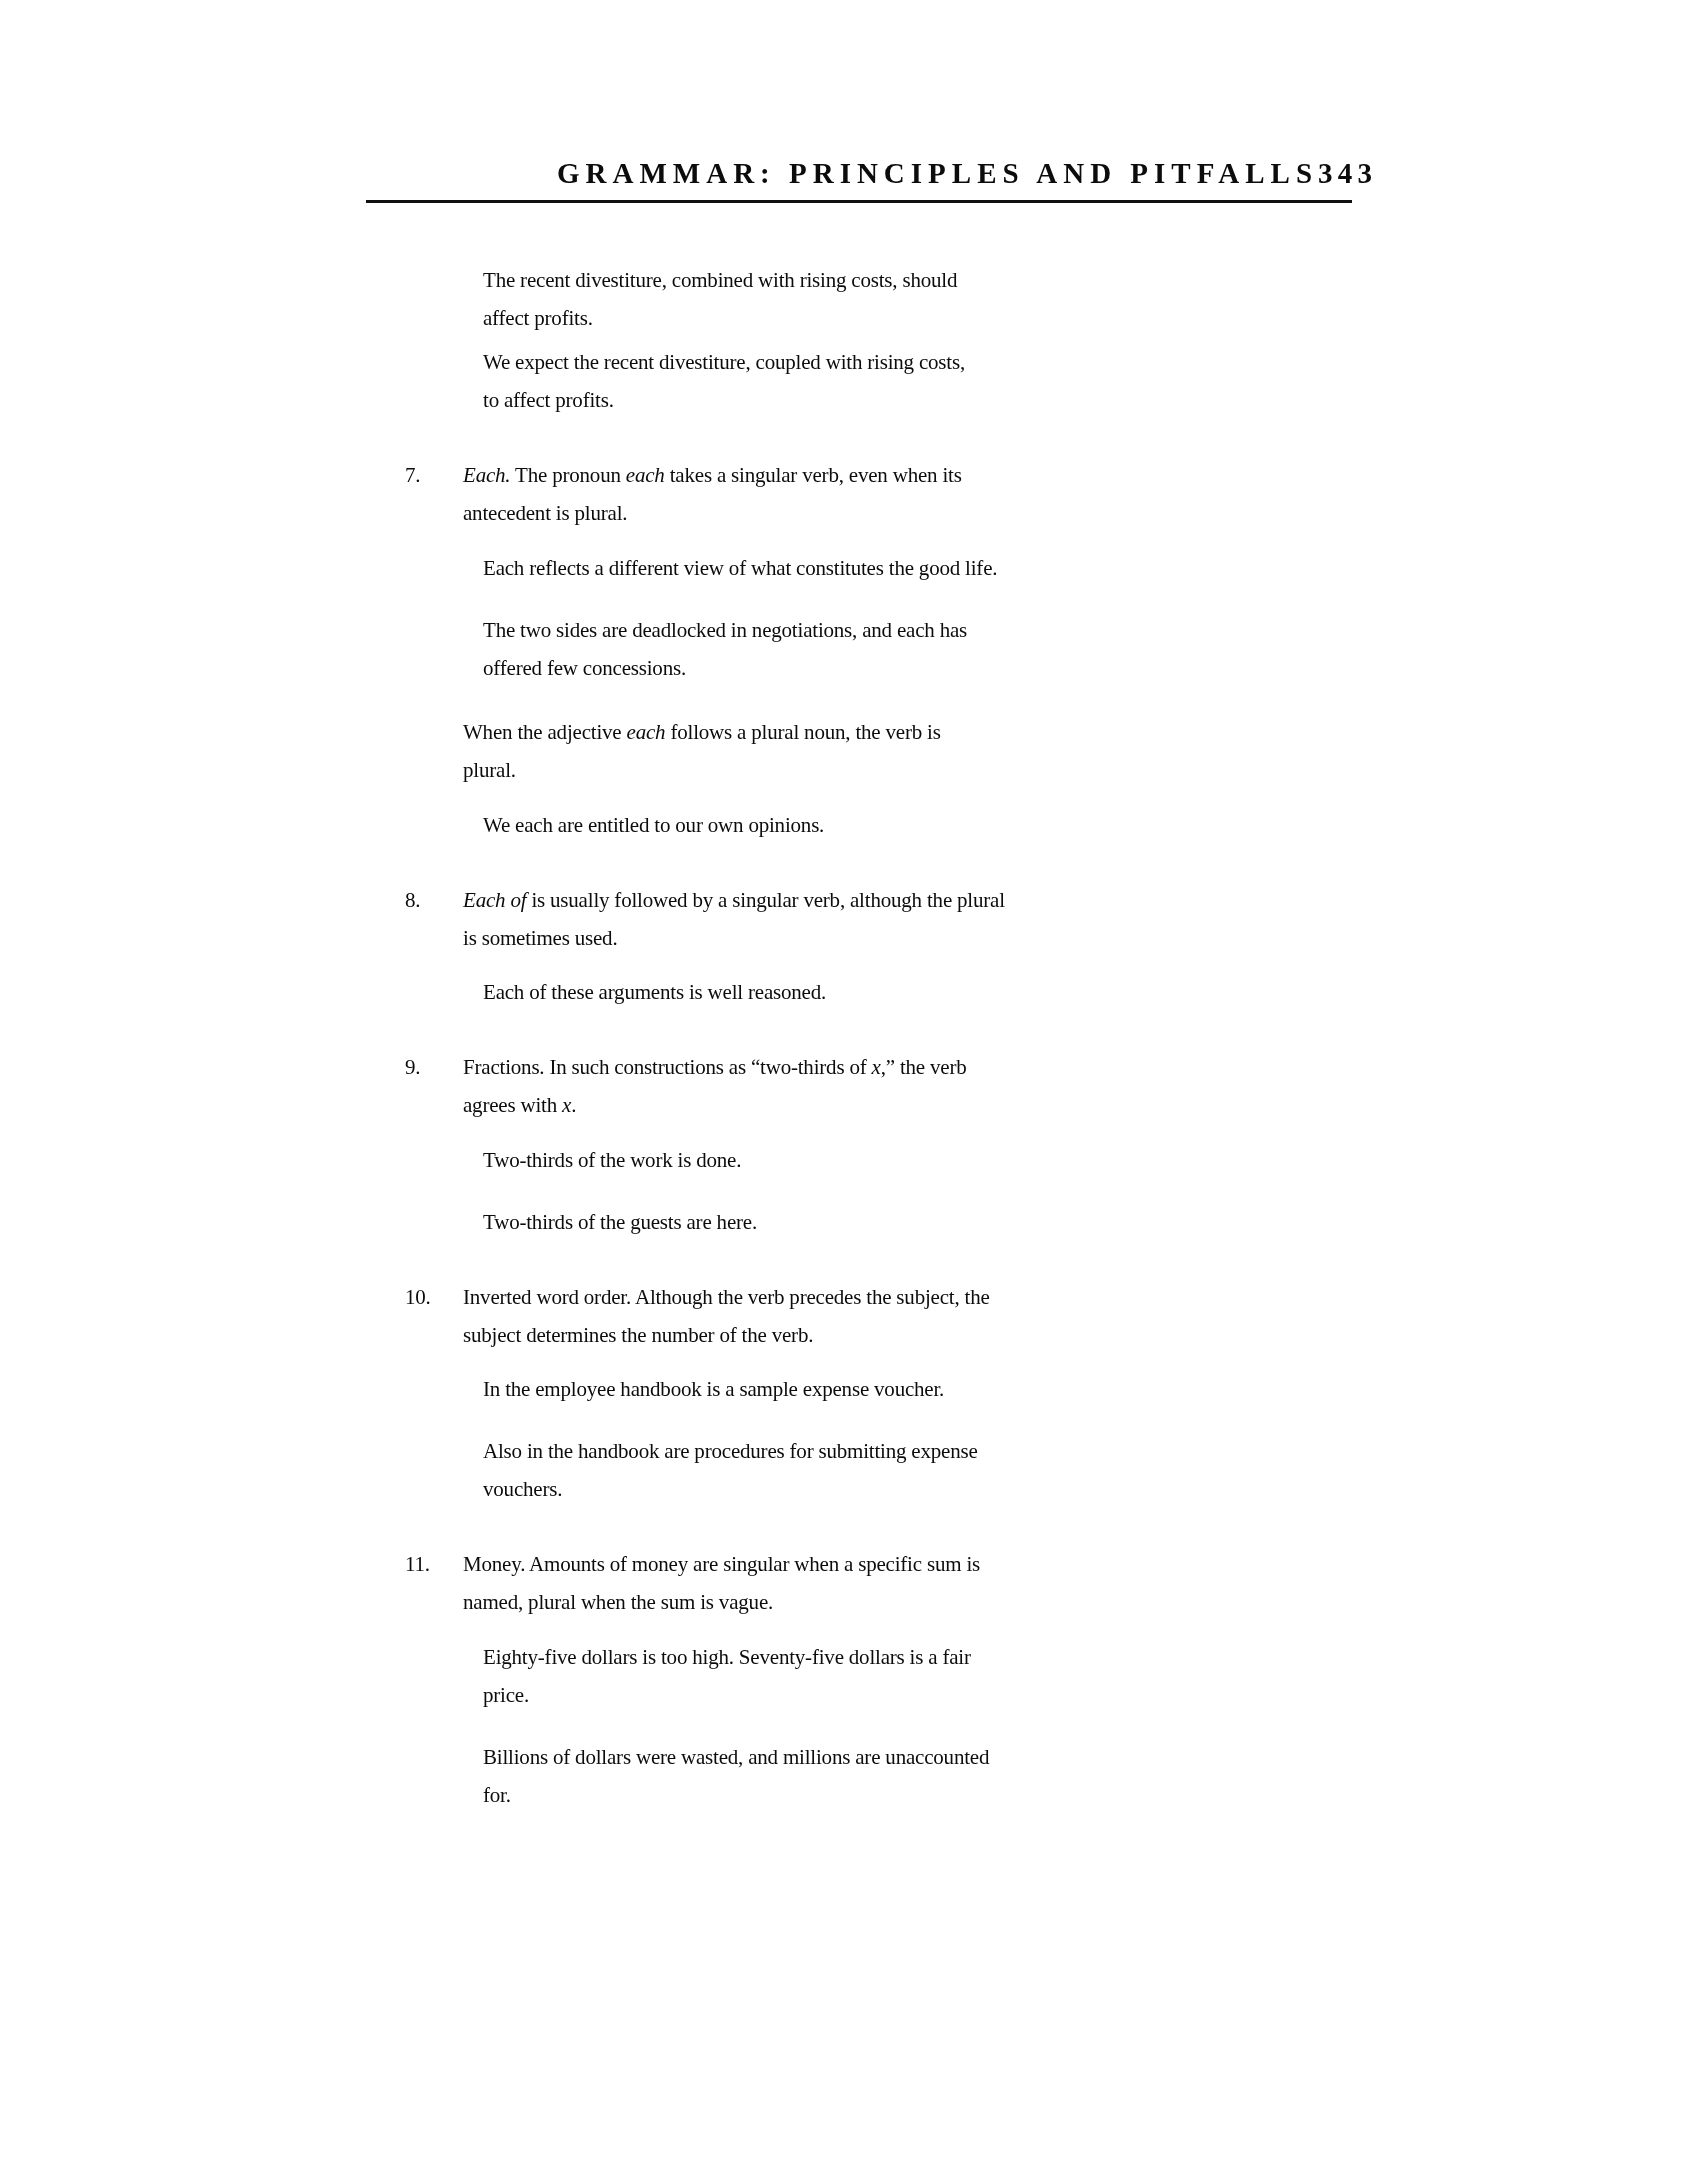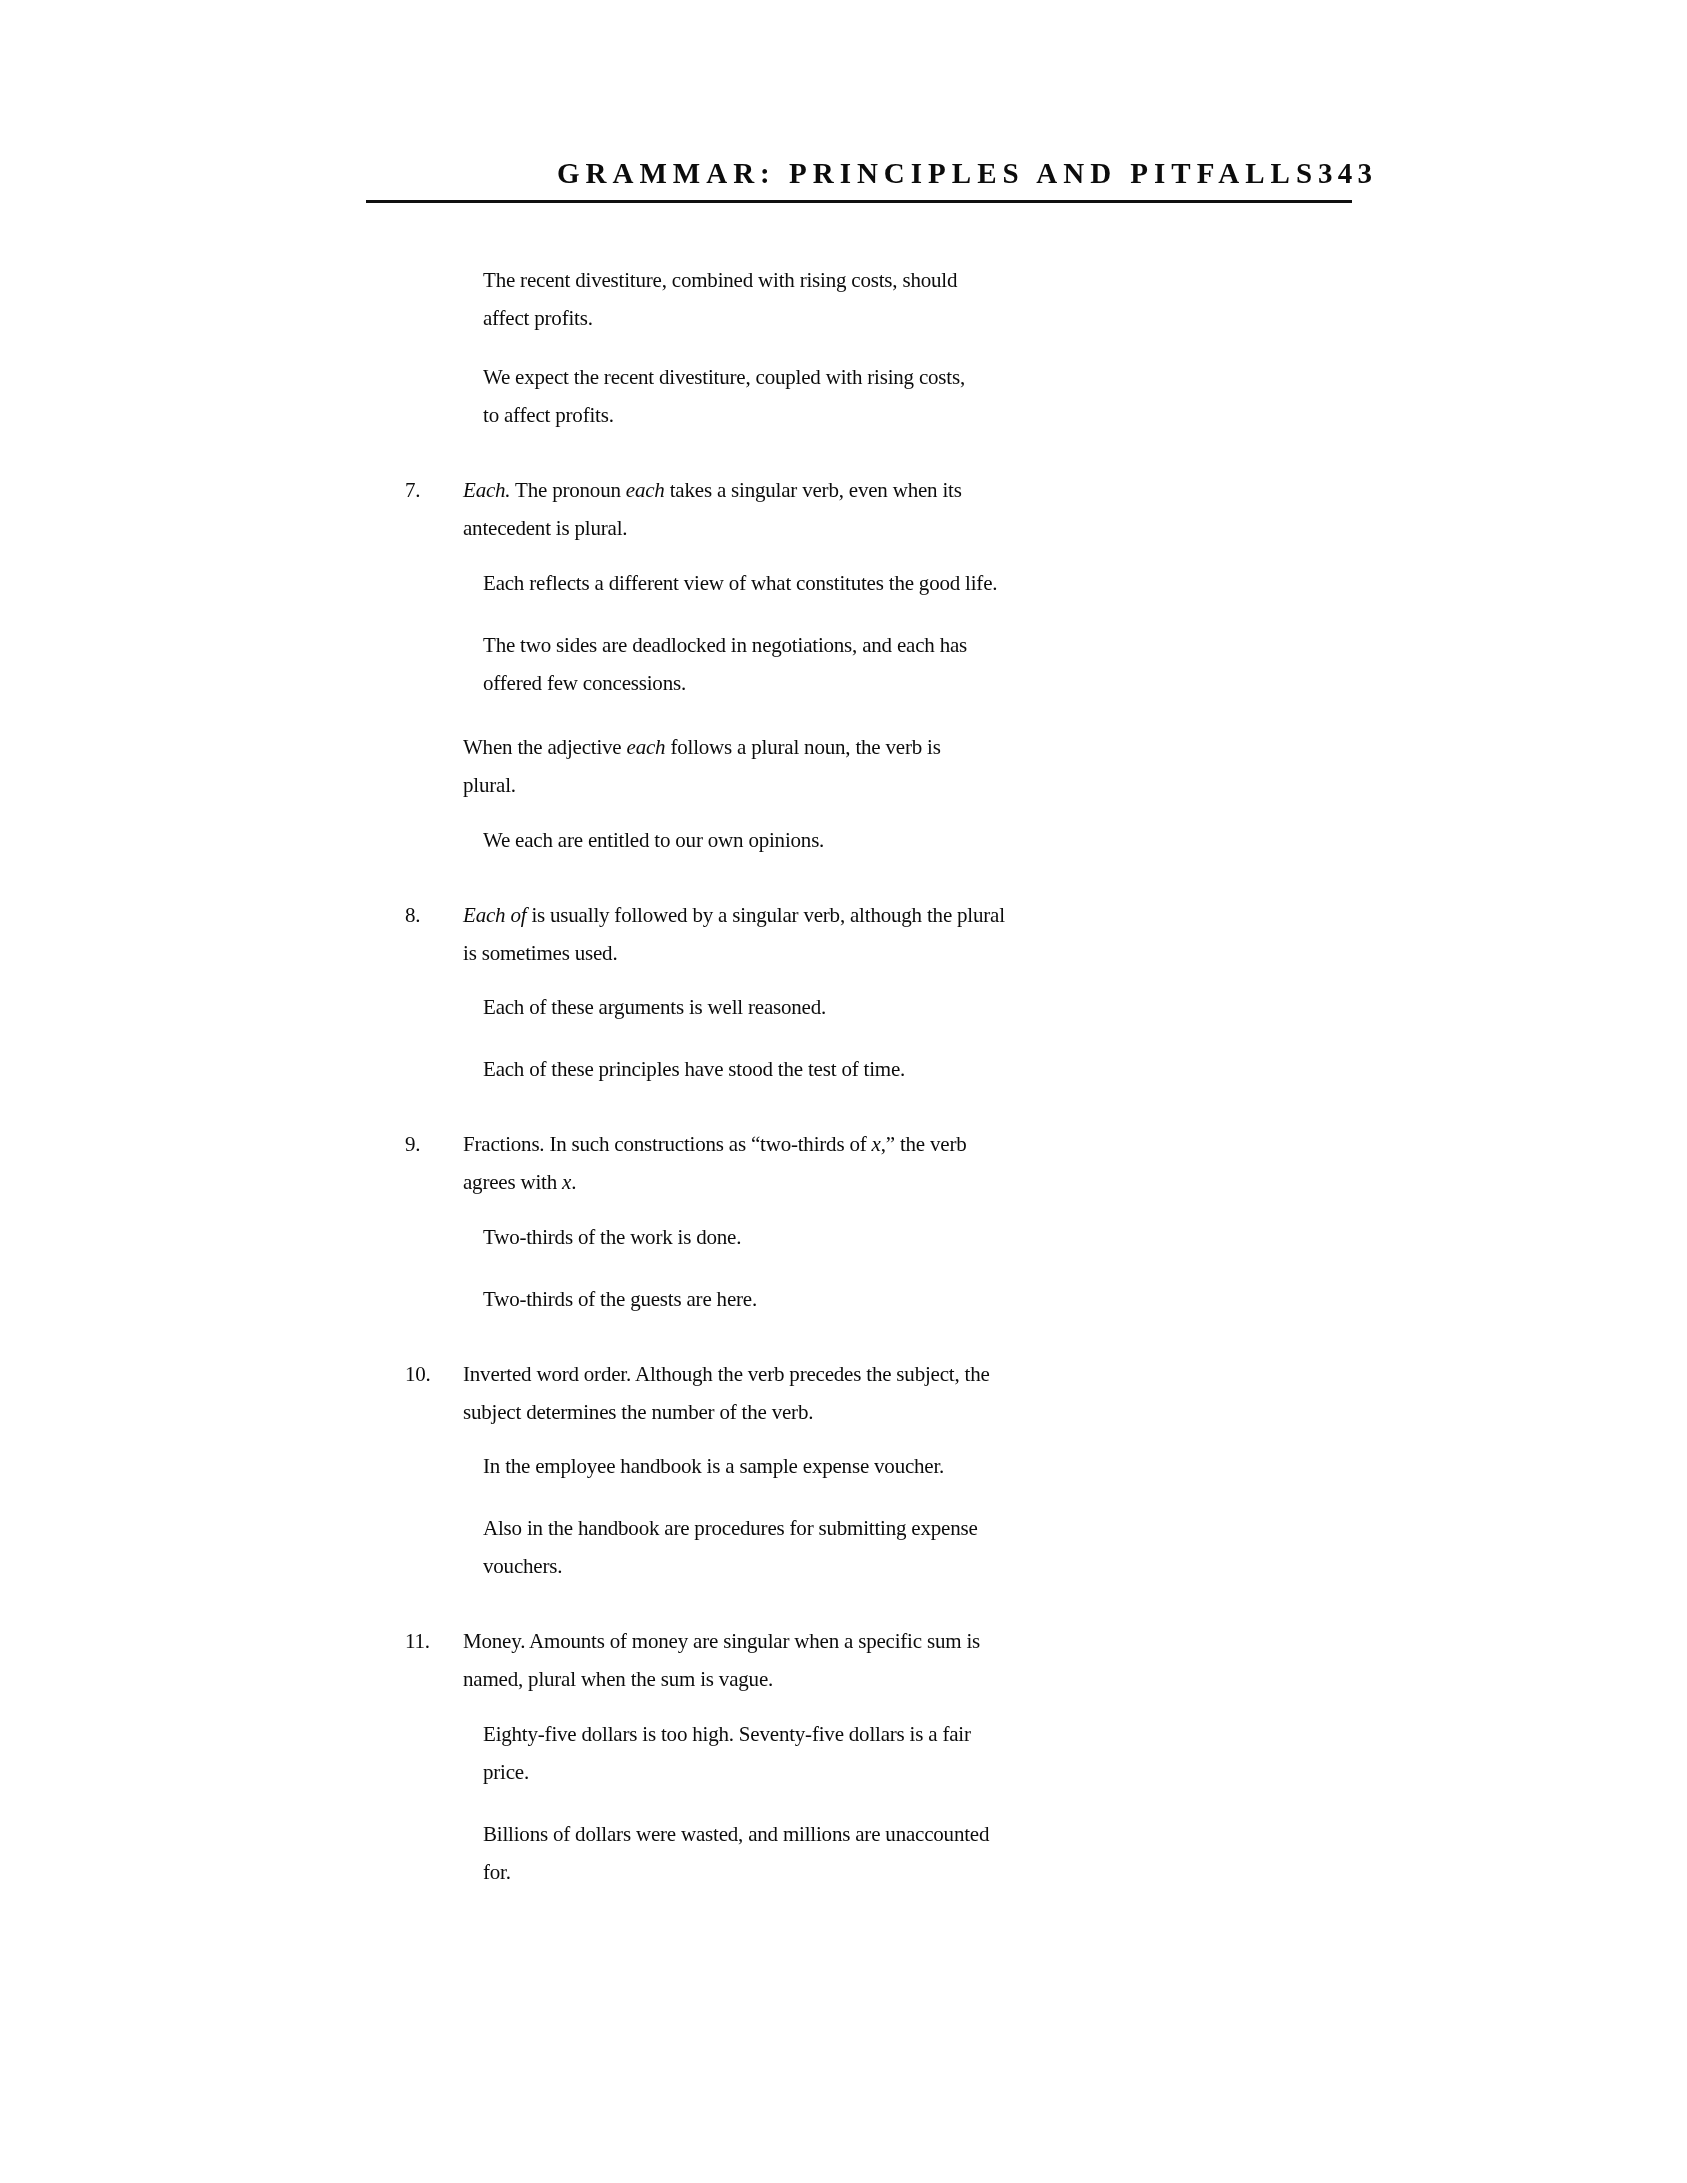--- a/index.html
+++ b/index.html
@@ -26,21 +26,21 @@
     background: #101010;
   }
   .page-body {
     position: absolute;
     left: 405px; top: 261px; width: 1125px;
     font-size: 21px; line-height: 38px;
     letter-spacing: -0.2px;
   }
   p { margin: 0; white-space: pre-line; }
   .intro { margin-left: 78px; }
-  .intro + .intro { margin-top: 21px; }
+  .intro + .intro { margin-top: 6px; }
   .item { position: relative; padding-left: 58px; margin-top: 37px; }
   .item-number { position: absolute; left: 0; top: 0; }
   .lead { margin: 0; }
   .example { margin-top: 16.5px; margin-left: 20px; }
   .example + .example { margin-top: 24px; }
   .note { margin-top: 26.5px; margin-left: 0; }
   .note + .example { margin-top: 16.5px; }
 </style>
 </head>
 <body>
@@ -69,21 +69,20 @@
 offered few concessions.</p>
         <p class="note">When the adjective <i>each</i> follows a plural noun, the verb is
 plural.</p>
         <p class="example">We each are entitled to our own opinions.</p>
       </div>
       <div class="item">
         <div class="item-number">8.</div>
         <p class="lead"><i>Each of</i> is usually followed by a singular verb, although the plural
 is sometimes used.</p>
         <p class="example">Each of these arguments is well reasoned.</p>
-        <p class="example">Each of these principles have stood the test of time.</p>
       </div>
       <div class="item">
         <div class="item-number">9.</div>
         <p class="lead">Fractions. In such constructions as “two-thirds of <i>x</i>,” the verb
 agrees with <i>x</i>.</p>
         <p class="example">Two-thirds of the work is done.</p>
         <p class="example">Two-thirds of the guests are here.</p>
       </div>
       <div class="item">
         <div class="item-number">10.</div>

